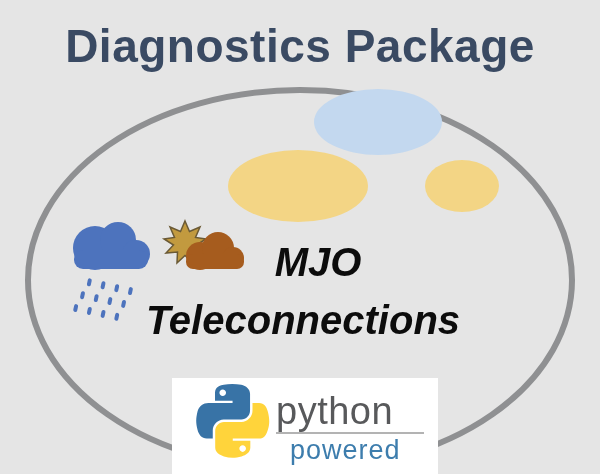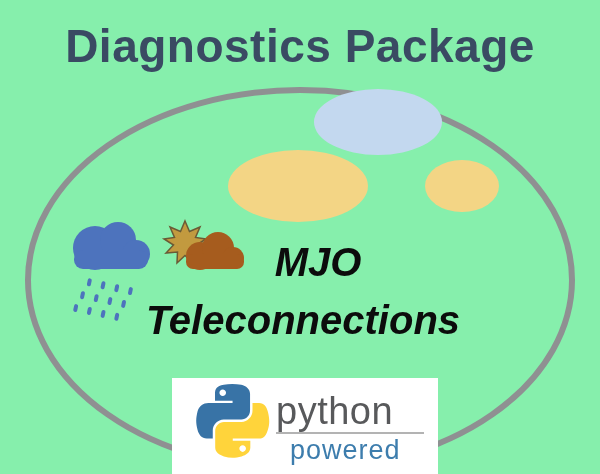--- a/index.html
+++ b/index.html
@@ -1,19 +1,19 @@
 <!DOCTYPE html>
 <html><head>
 <meta charset="utf-8">
 <style>
   html,body{margin:0;padding:0;background:#ffffff;}
   .canvas{
     position:relative;
     width:600px;height:474px;
-    background:#86efac;
+    background:#e5e5e5;
     overflow:hidden;
     font-family:"Liberation Sans",sans-serif;
   }
   svg{display:block;}
   .title-text{
     font-family:"Liberation Sans",sans-serif;
     font-weight:800;
     font-size:46px;
     letter-spacing:0.5px;
   }

